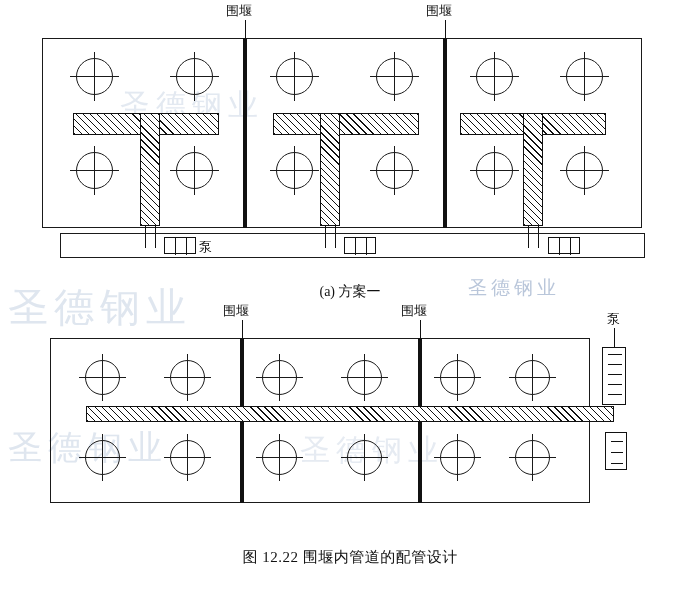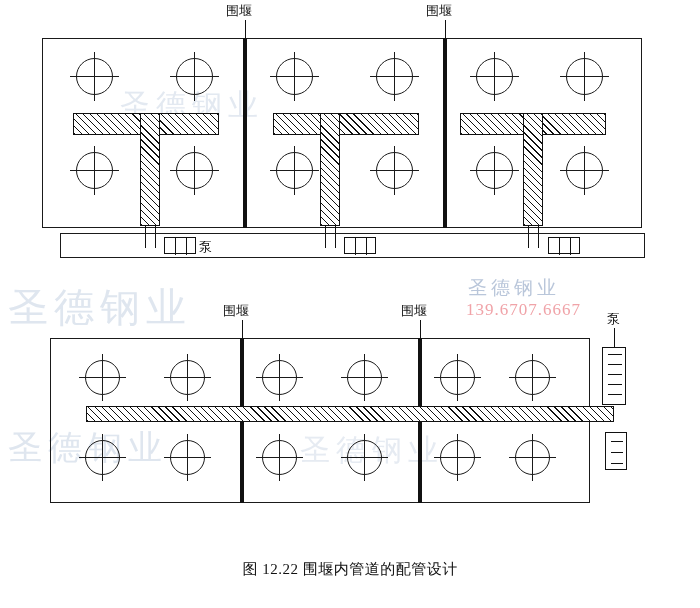--- a/index.html
+++ b/index.html
@@ -148,21 +148,20 @@
 </head>
 <body>
 
 <div class="page">
 
   <div class="watermark wm-ghost wm-g1">圣德钢业</div>
   <div class="watermark wm-ghost wm-g2">圣德钢业</div>
   <div class="watermark wm-ghost wm-g3">圣德钢业</div>
   <div class="watermark wm-ghost wm-g4">圣德钢业</div>
   <div class="watermark wm-brand">圣德钢业</div>
-  <div class="watermark wm-phone">139.6707.6667</div>
 
   <div class="diagram" style="left:0;top:0;width:700px;height:300px;">
 
     <div class="outline" style="left:42px;top:38px;width:600px;height:190px;"></div>
 
     <div class="divider" style="left:243px;top:38px;width:4px;height:190px;"></div>
     <div class="divider" style="left:443px;top:38px;width:4px;height:190px;"></div>
 
     <div class="leader" style="left:245px;top:20px;height:20px;"></div>
     <div class="leader" style="left:445px;top:20px;height:20px;"></div>
@@ -246,20 +245,21 @@
       <div class="seg" style="left:10px;top:0;width:1px;height:17px;"></div>
       <div class="seg" style="left:21px;top:0;width:1px;height:17px;"></div>
     </div>
     <div class="pumpbox" style="left:548px;top:237px;width:32px;height:17px;">
       <div class="seg" style="left:10px;top:0;width:1px;height:17px;"></div>
       <div class="seg" style="left:21px;top:0;width:1px;height:17px;"></div>
     </div>
 
     <div class="label" style="left:199px;top:238px;">泵</div>
 
+    <div class="caption" style="left:0;top:283px;width:700px;">(a) 方案一</div>
   </div>
 
   <div class="diagram" style="left:0;top:310px;width:700px;height:250px;">
 
     <div class="outline" style="left:50px;top:28px;width:540px;height:165px;"></div>
 
     <div class="divider" style="left:240px;top:28px;width:4px;height:165px;"></div>
     <div class="divider" style="left:418px;top:28px;width:4px;height:165px;"></div>
 
     <div class="leader" style="left:242px;top:10px;height:20px;"></div>
@@ -331,15 +331,15 @@
       <div class="seg" style="left:5px;top:8px;width:12px;height:1px;"></div>
       <div class="seg" style="left:5px;top:19px;width:12px;height:1px;"></div>
       <div class="seg" style="left:5px;top:30px;width:12px;height:1px;"></div>
     </div>
 
     <div class="leader" style="left:614px;top:18px;height:20px;"></div>
     <div class="label" style="left:607px;top:0px;">泵</div>
 
   </div>
 
-  <div class="fig-caption" style="top:560px;">图 12.22  围堰内管道的配管设计</div>
+  <div class="fig-caption" style="top:548px;">图 12.22  围堰内管道的配管设计</div>
 
 </div>
 
 </body></html>

